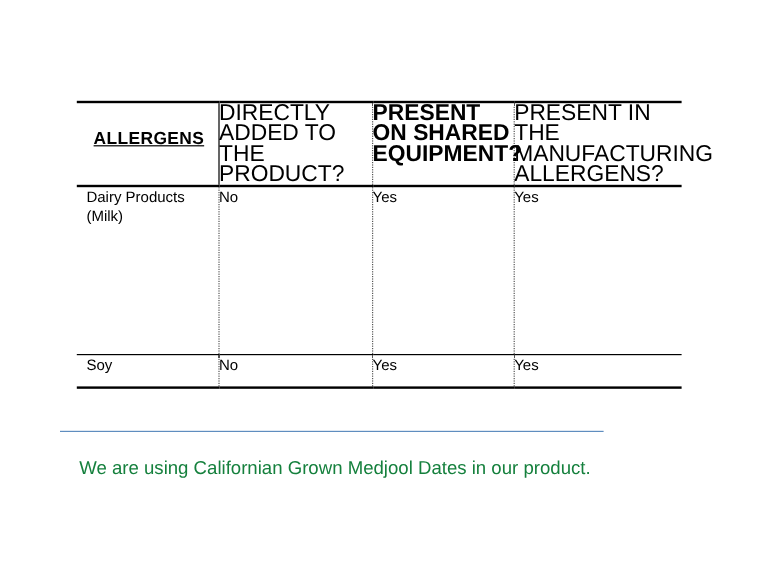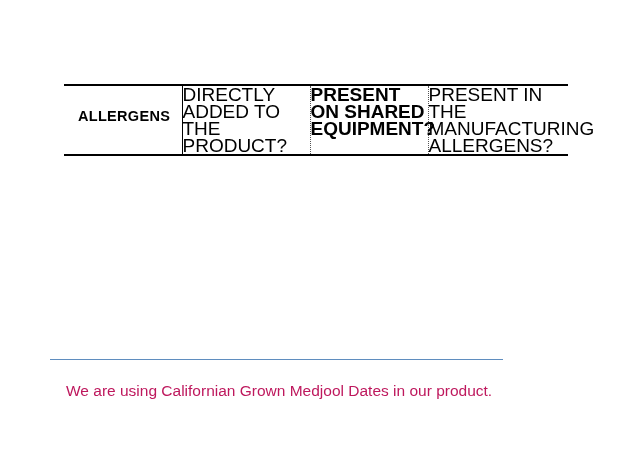--- a/index.html
+++ b/index.html
@@ -48,20 +48,21 @@
     padding: 9px 6px 6px 8px;
     box-sizing: border-box;
   }
   .hdr-cell.allergens {
     font-weight: bold;
     font-size: 14.5px;
     padding-top: 22px;
     padding-left: 14px;
     letter-spacing: 0.3px;
     border-right: 1px solid #000000;
+    text-decoration: underline;
   }
   .hdr-cell.sep {
     border-right: 1px dotted #555555;
   }
   .hdr-cell.last {
     border-right: none;
   }
   
   .body-cell {
     font-size: 12.5px;
@@ -96,38 +97,50 @@
     border-top: 1px solid #5f8dbf;
   }
   .caption {
     position: absolute;
     left: 66px;
     top: 380px;
     width: 540px;
     font-family: "Liberation Sans", sans-serif;
     font-size: 15.5px;
     line-height: 22px;
-    color: #be185d;
+    color: #15803d;
   }
 </style>
 </head>
 <body>
 
 <div class="page">
 
   <table class="allergen-table">
     <thead>
       <tr class="hdr-row">
         <th class="hdr-cell allergens" style="width:118px;">ALLERGENS</th>
         <th class="hdr-cell sep" style="width:128px;">DIRECTLY ADDED TO THE PRODUCT?</th>
         <th class="hdr-cell sep" style="width:118px;font-weight:bold;">PRESENT ON SHARED EQUIPMENT?</th>
         <th class="hdr-cell last" style="width:140px;">PRESENT IN THE MANUFACTURING ALLERGENS?</th>
       </tr>
     </thead>
     <tbody>
+      <tr class="row-tall">
+        <td class="body-cell first">Dairy Products (Milk)</td>
+        <td class="body-cell">No</td>
+        <td class="body-cell">Yes</td>
+        <td class="body-cell last">Yes</td>
+      </tr>
+      <tr class="row-short row-last">
+        <td class="body-cell first">Soy</td>
+        <td class="body-cell">No</td>
+        <td class="body-cell">Yes</td>
+        <td class="body-cell last">Yes</td>
+      </tr>
     </tbody>
   </table>
 
   <div class="divider"></div>
 
   <div class="caption">We are using Californian Grown Medjool Dates in our product.</div>
 
 </div>
 
 </body></html>

